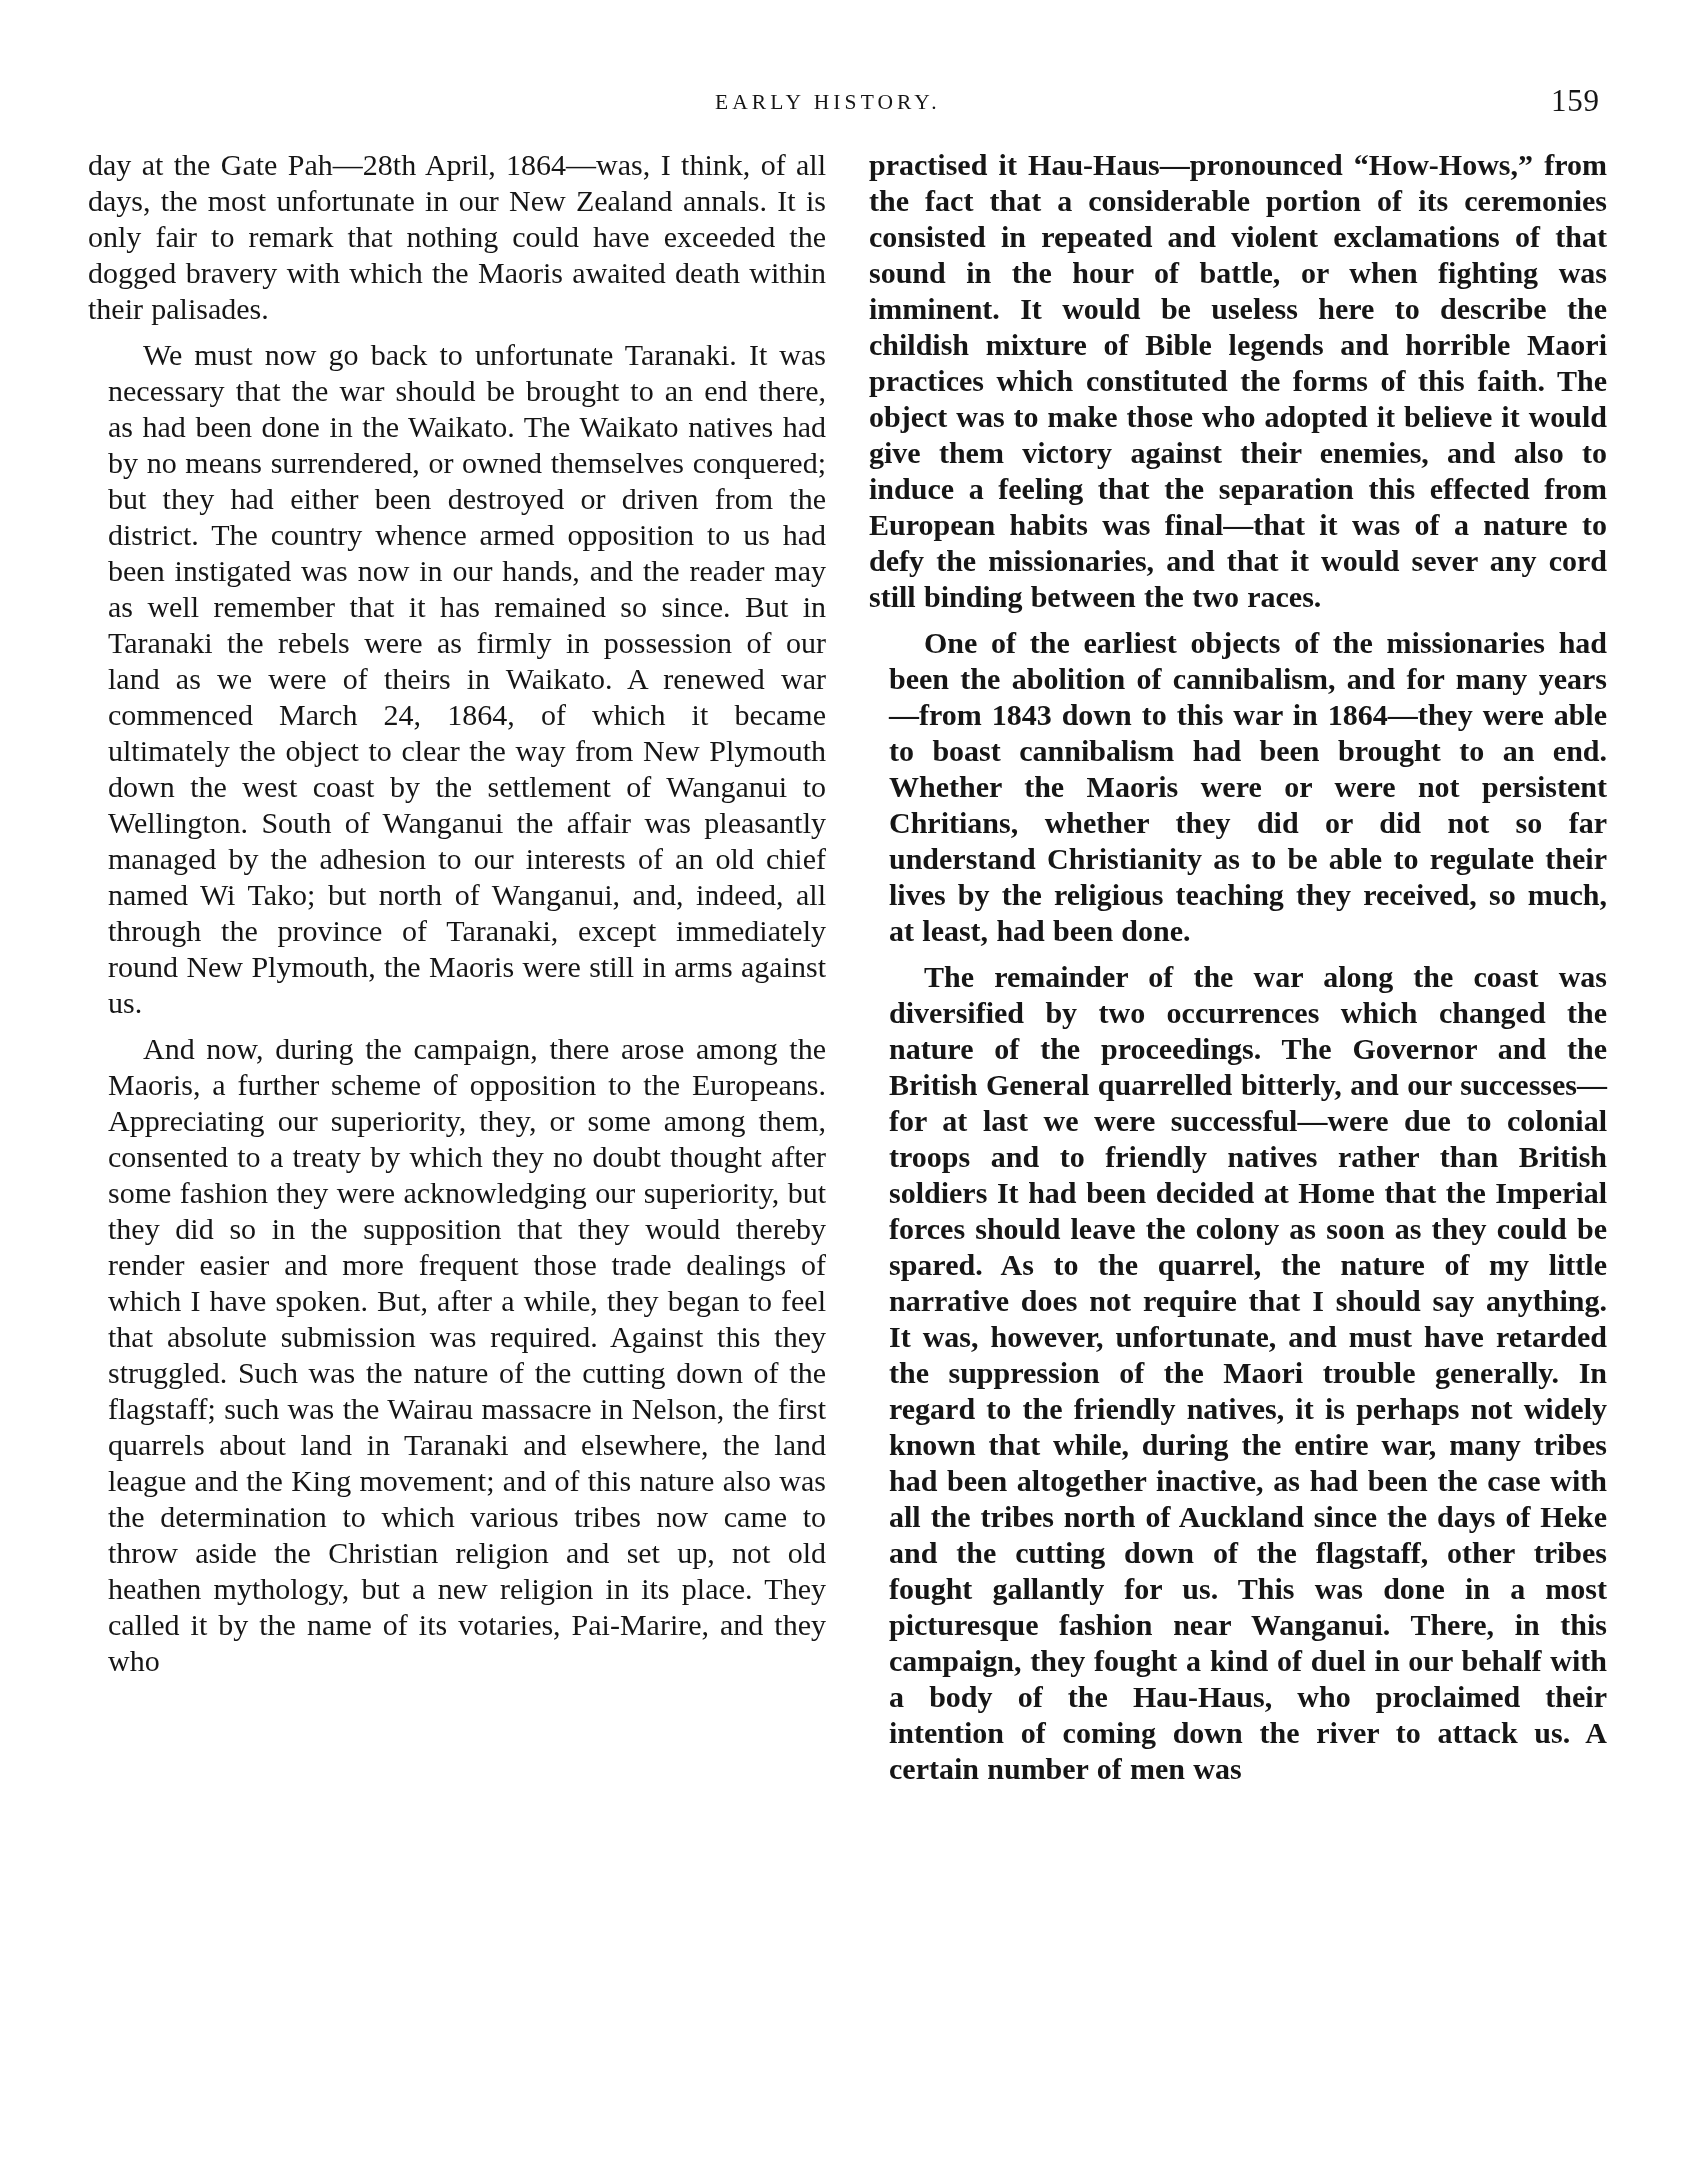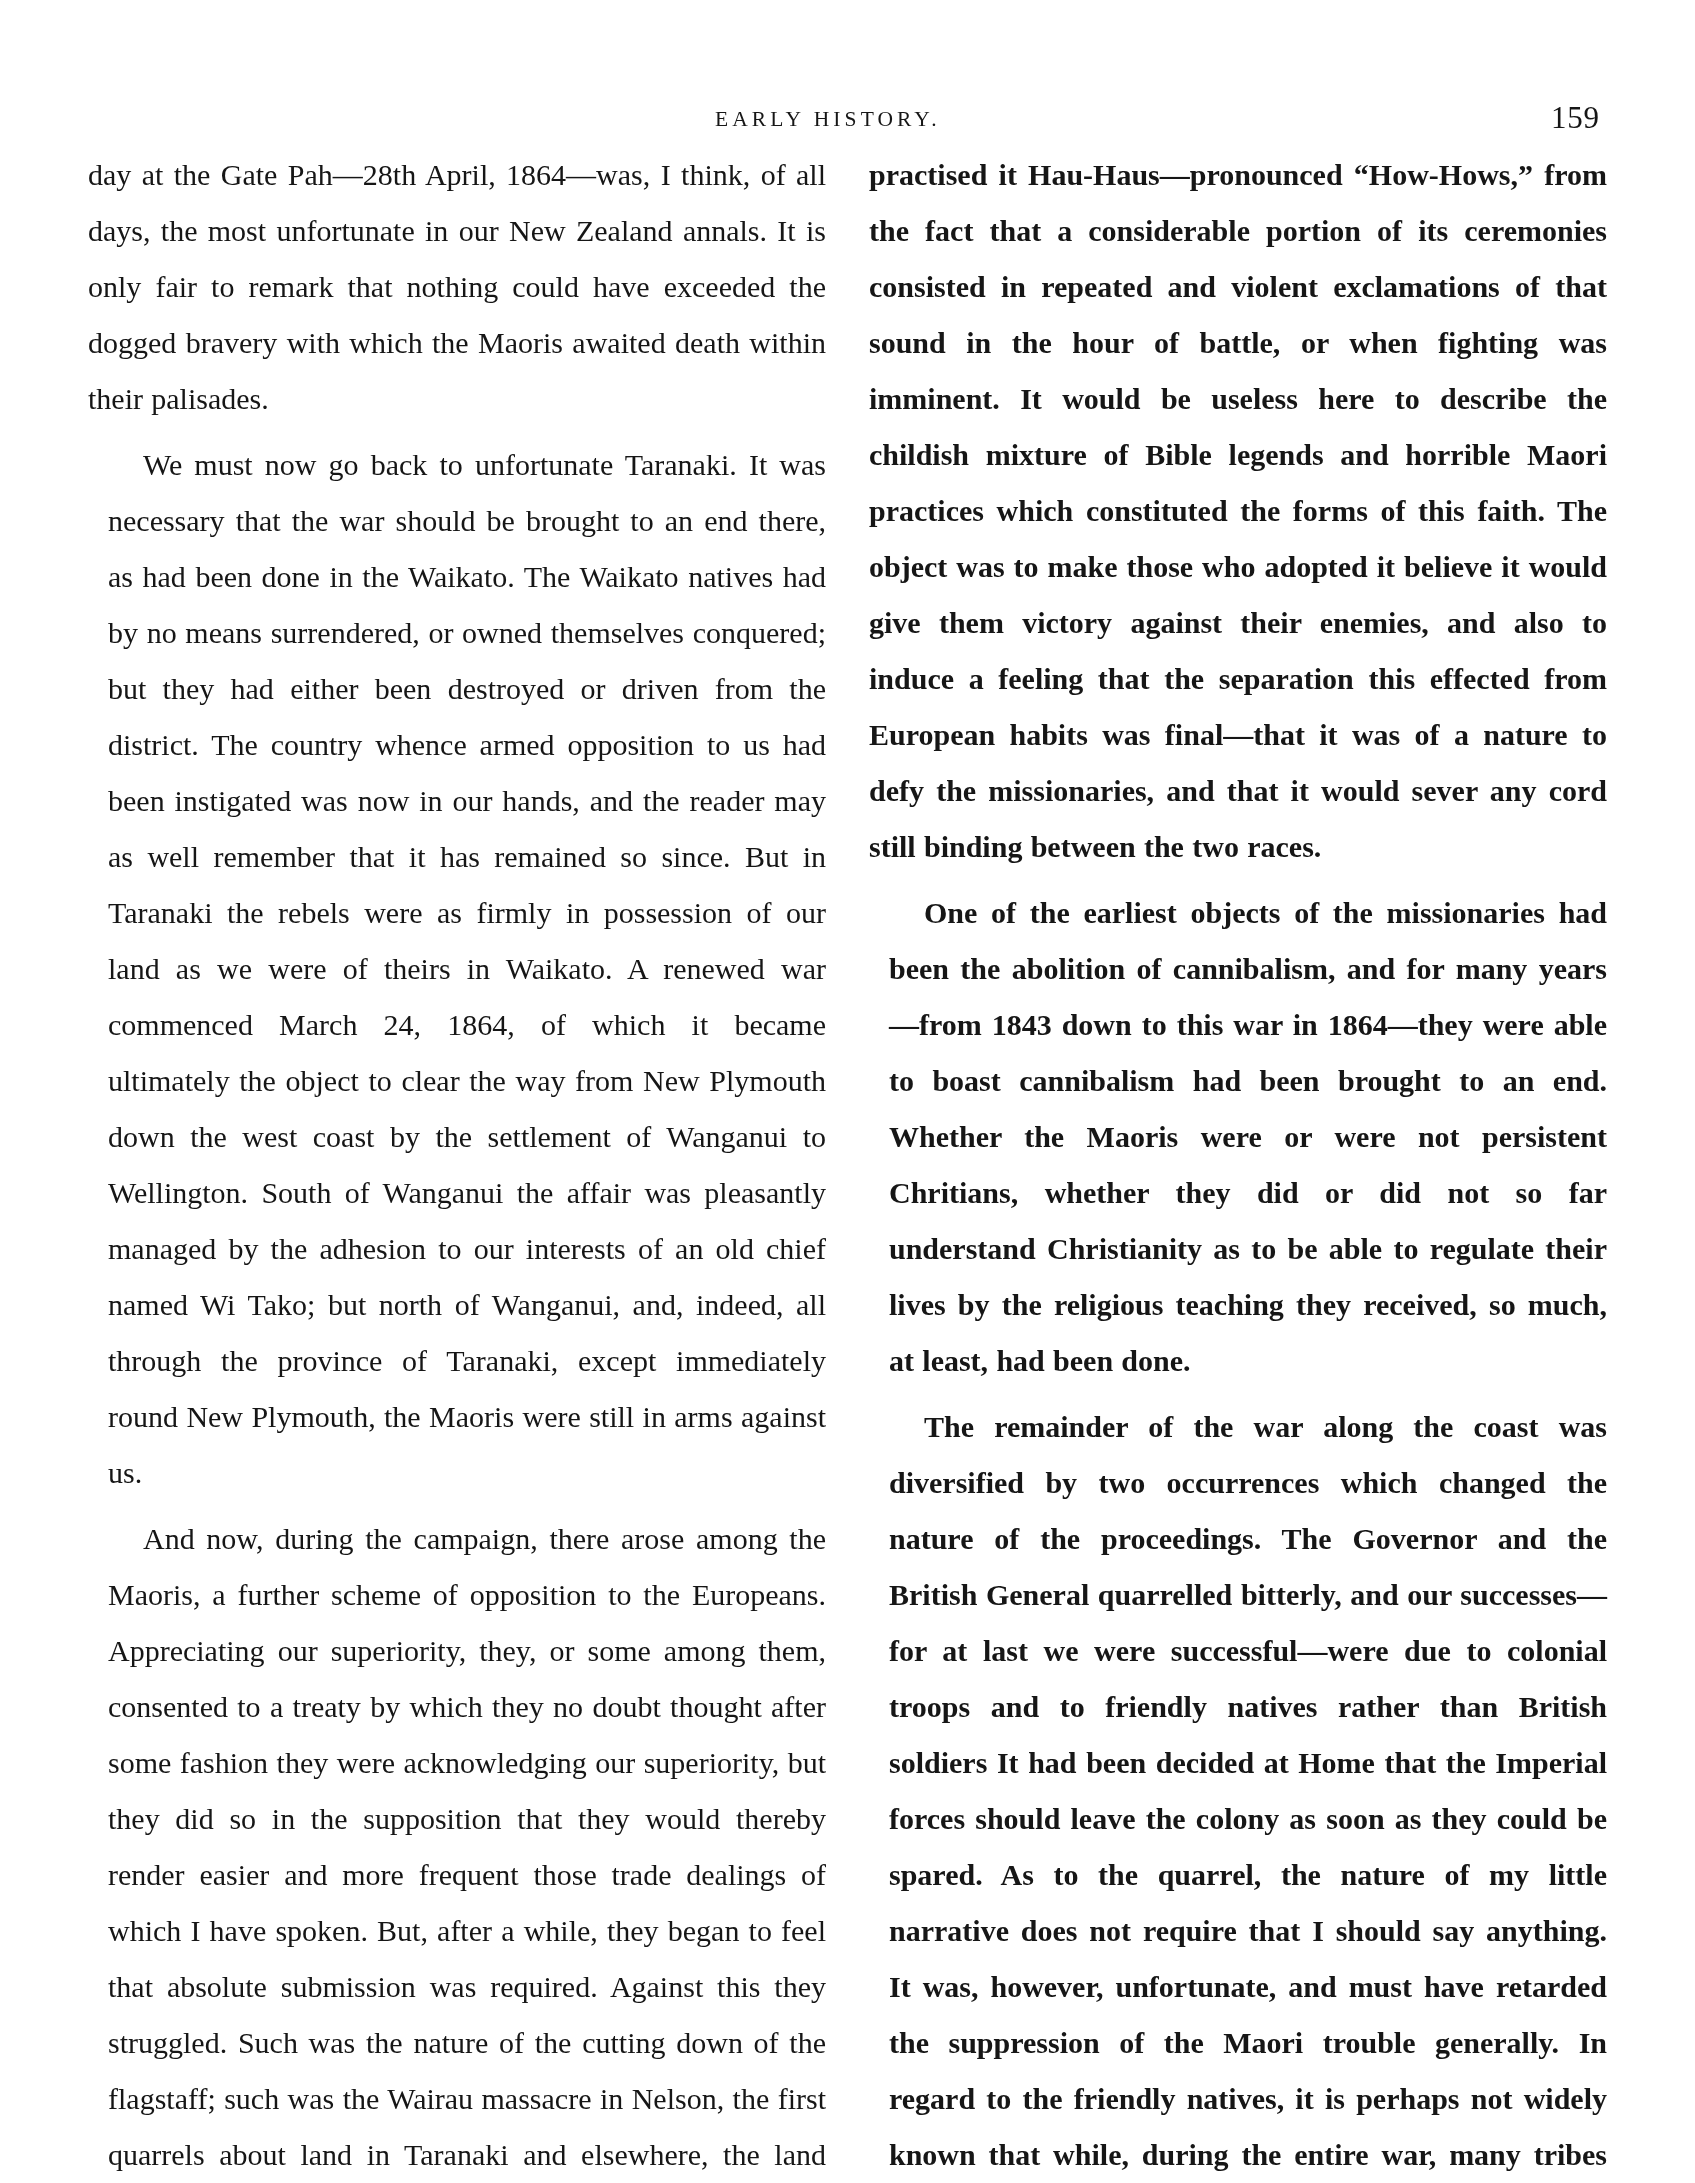--- a/index.html
+++ b/index.html
@@ -20,21 +20,20 @@
       left: 0; top: 0;
       width: 1696px;
       height: 2183px;
     }
     .running-head {
       position: absolute;
       top: 86px;
       left: 0;
       width: 1496px;
       height: 33px;
-      margin-top: 17px;
     }
     .running-title {
       position: absolute;
       left: 715px;
       top: 0;
       font-size: 21.5px;
       letter-spacing: 4.1px;
       line-height: 33px;
     }
     .page-number {
@@ -48,21 +47,21 @@
     .column {
       position: absolute;
       top: 147px;
       width: 738px;
     }
     .col-left { left: 88px; }
     .col-right { left: 869px; font-weight: bold; }
     .column p {
       margin: 0;
       font-size: 30px;
-      line-height: 56px;
+      line-height: 36px;
       text-align: justify;
       hyphens: manual;
       word-spacing: 0.8px;
     }
     .column p.indent { text-indent: 35px; margin-left: 20px; }
     .column p + p { margin-top: 10px; }
   </style>
 </head>
 <body>
 

